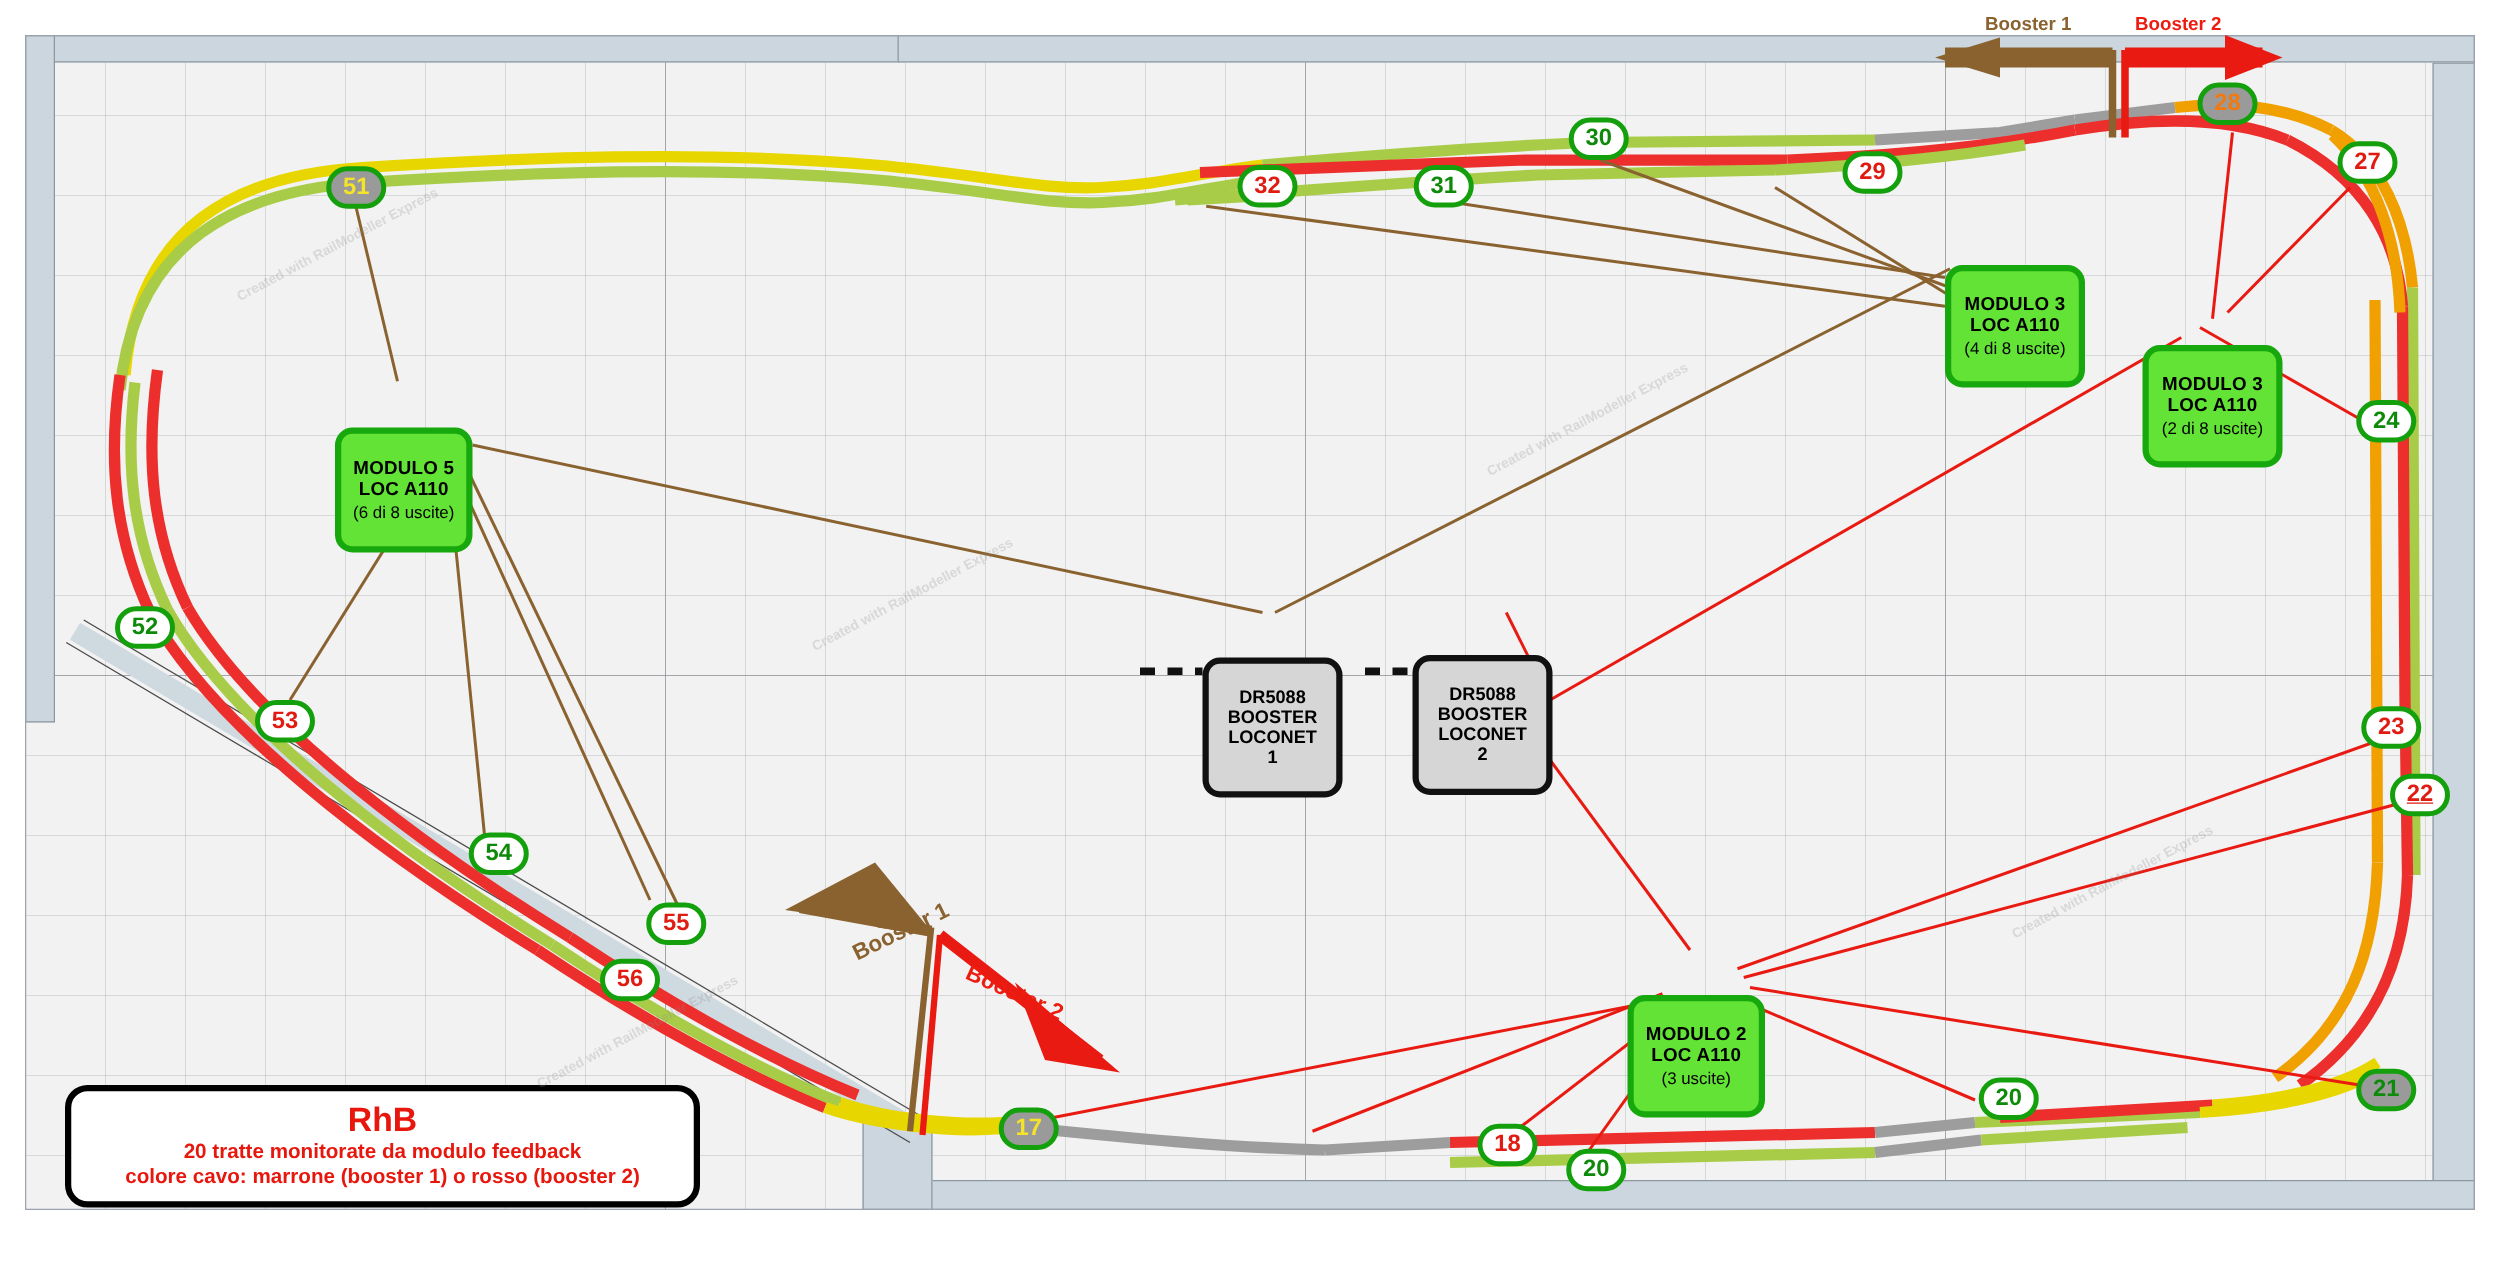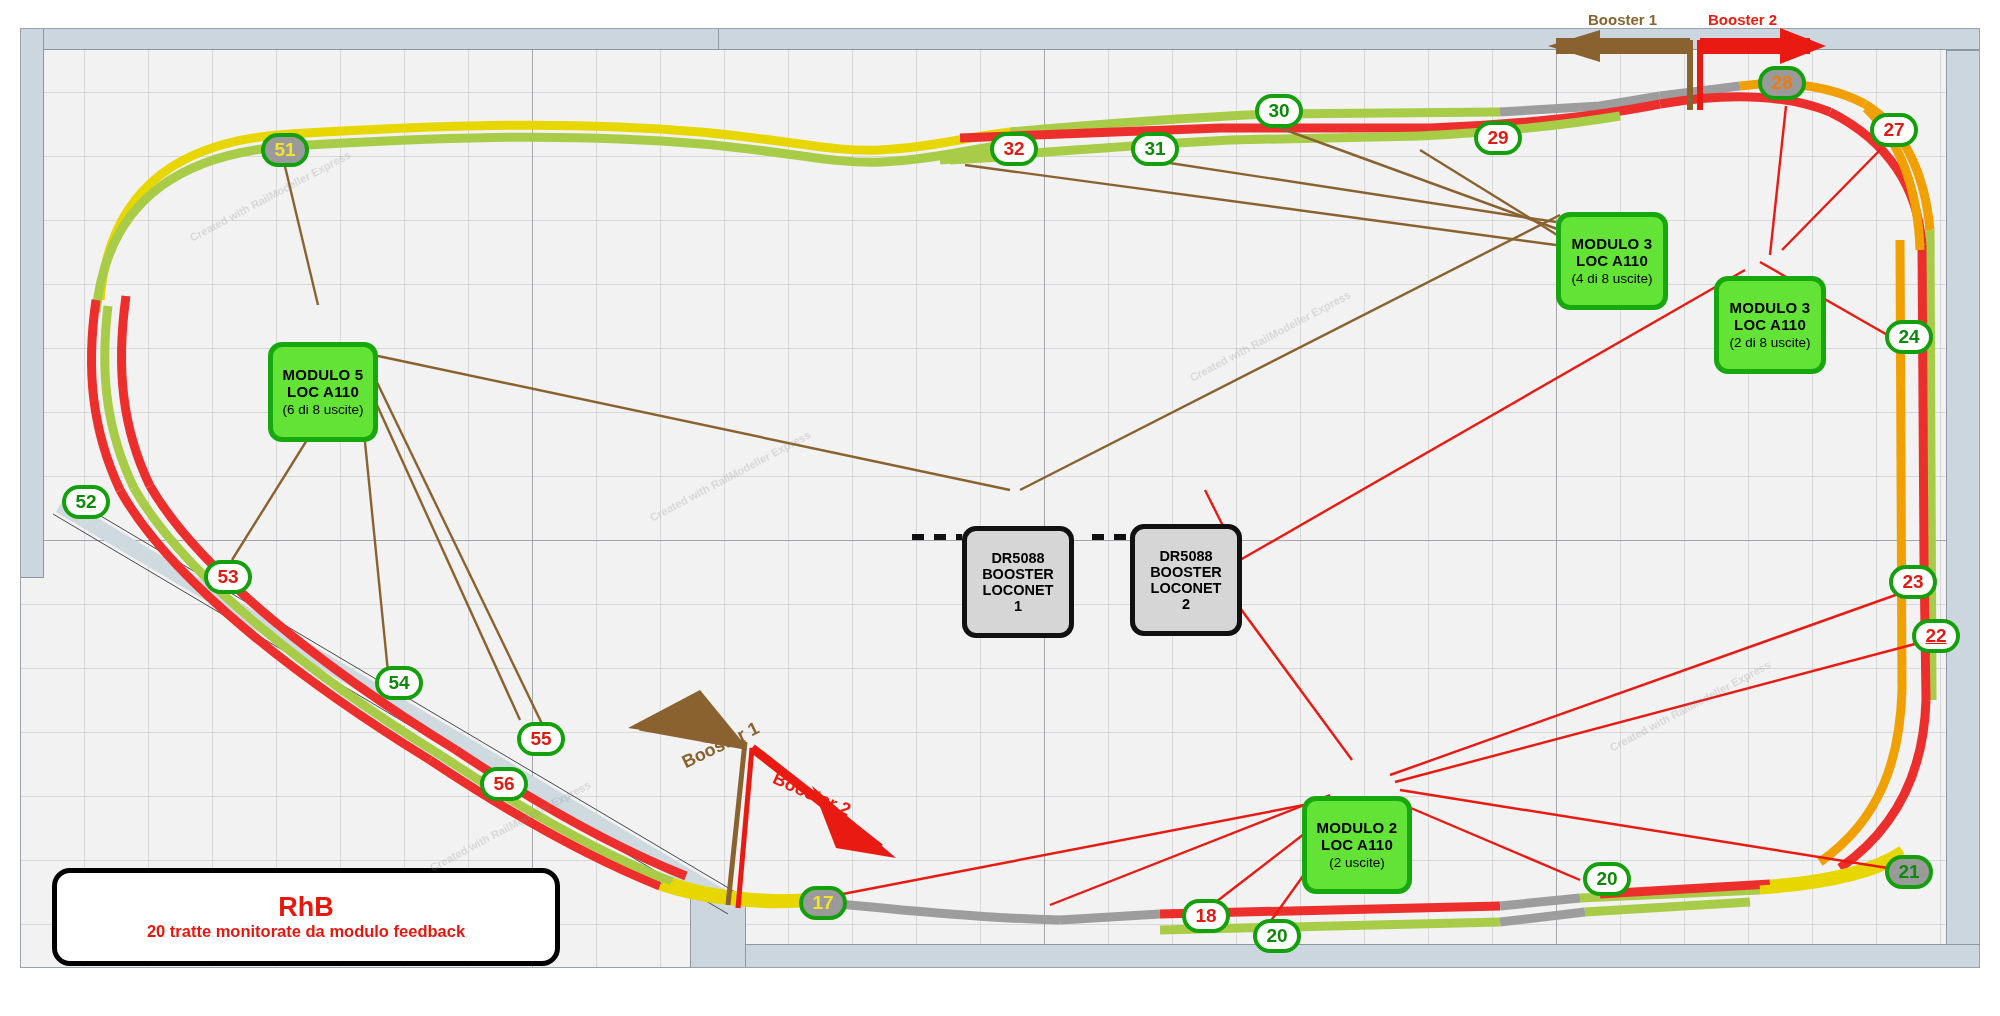--- a/index.html
+++ b/index.html
@@ -254,26 +254,26 @@
 
   <div class="nodebox mod" style="left:1714px;top:232px;width:112px;height:98px;">
     <span class="l1">MODULO 3</span>
     <span class="l2">LOC A110</span>
     <span class="l3">(2 di 8 uscite)</span>
   </div>
 
   <div class="nodebox mod" style="left:1302px;top:752px;width:110px;height:98px;">
     <span class="l1">MODULO 2</span>
     <span class="l2">LOC A110</span>
-    <span class="l3">(2 uscite)</span>
+    <span class="l3">(3 uscite)</span>
   </div>
 
   <div id="markers">
       <div class="marker m-gray t-yellow" style="left: 261px; top: 133px; width: 48px; height: 34px;">51</div>
-      <div class="marker m-white t-green" style="left: 62px; top: 485px; width: 48px; height: 34px;">52</div>
+      <div class="marker m-white t-green" style="left: 92px; top: 485px; width: 48px; height: 34px;">52</div>
       <div class="marker m-white t-red" style="left: 204px; top: 560px; width: 48px; height: 34px;">53</div>
       <div class="marker m-white t-green" style="left: 375px; top: 666px; width: 48px; height: 34px;">54</div>
       <div class="marker m-white t-red" style="left: 517px; top: 722px; width: 48px; height: 34px;">55</div>
       <div class="marker m-white t-red" style="left: 480px; top: 767px; width: 48px; height: 34px;">56</div>
       <div class="marker m-gray t-yellow" style="left: 799px; top: 886px; width: 48px; height: 34px;">17</div>
       <div class="marker m-white t-red" style="left: 1182px; top: 899px; width: 48px; height: 34px;">18</div>
       <div class="marker m-white t-green" style="left: 1253px; top: 919px; width: 48px; height: 34px;">20</div>
       <div class="marker m-white t-green" style="left: 1583px; top: 862px; width: 48px; height: 34px;">20</div>
       <div class="marker m-gray t-green" style="left: 1885px; top: 855px; width: 48px; height: 34px;">21</div>
       <div class="marker m-white t-red" style="left: 1912px; top: 619px; width: 48px; height: 34px; text-decoration: underline;">22</div>
@@ -283,20 +283,21 @@
       <div class="marker m-gray t-orange" style="left: 1758px; top: 66px; width: 48px; height: 34px;">28</div>
       <div class="marker m-white t-red" style="left: 1474px; top: 121px; width: 48px; height: 34px;">29</div>
       <div class="marker m-white t-green" style="left: 1255px; top: 94px; width: 48px; height: 34px;">30</div>
       <div class="marker m-white t-green" style="left: 1131px; top: 132px; width: 48px; height: 34px;">31</div>
       <div class="marker m-white t-red" style="left: 990px; top: 132px; width: 48px; height: 34px;">32</div>
     </div>
 
   <div id="legend">
     <div class="title">RhB</div>
     <div class="l">20 tratte monitorate da modulo feedback</div>
+    <div class="l">colore cavo: marrone (booster 1) o rosso (booster 2)</div>
   </div>
 
   <span class="wm" style="left:180px;top:190px;">Created with RailModeller Express</span>
   <span class="wm" style="left:640px;top:470px;">Created with RailModeller Express</span>
   <span class="wm" style="left:1180px;top:330px;">Created with RailModeller Express</span>
   <span class="wm" style="left:1600px;top:700px;">Created with RailModeller Express</span>
   <span class="wm" style="left:420px;top:820px;">Created with RailModeller Express</span>
 
 </div>
 

